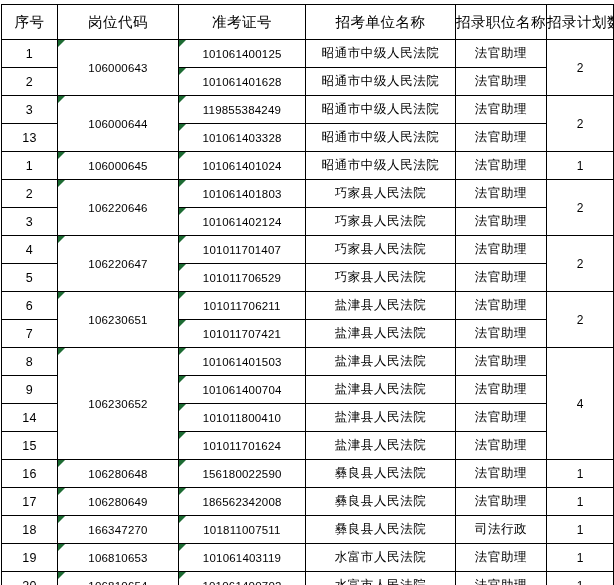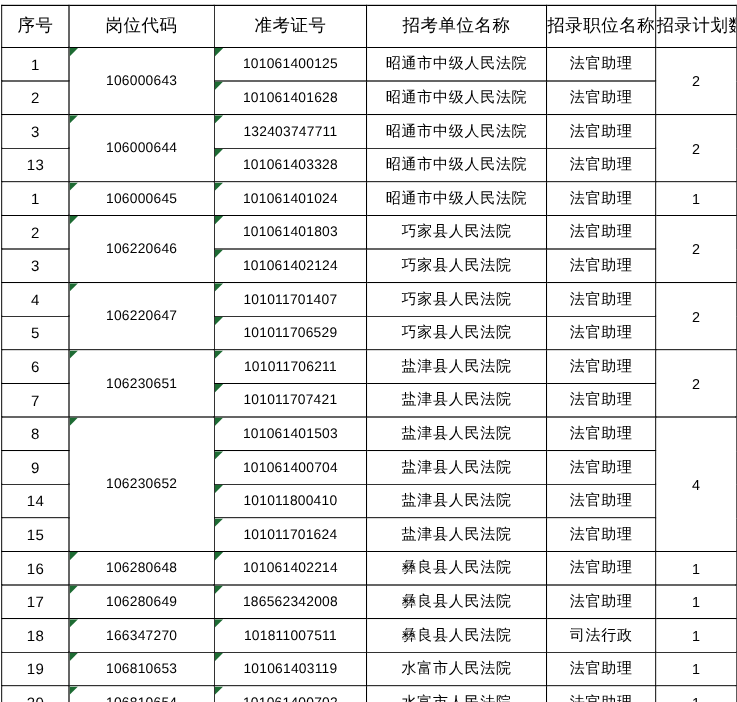--- a/index.html
+++ b/index.html
@@ -120,21 +120,21 @@
         </tr>
         <tr>
           <td class="c-seq">2</td>
           <td class="c-ticket cmt">101061401628</td>
           <td class="c-unit">昭通市中级人民法院</td>
           <td class="c-post">法官助理</td>
         </tr>
         <tr>
           <td class="c-seq">3</td>
           <td class="c-code cmt" rowspan="2">106000644</td>
-          <td class="c-ticket cmt">132403747711</td>
+          <td class="c-ticket cmt">119855384249</td>
           <td class="c-unit">昭通市中级人民法院</td>
           <td class="c-post">法官助理</td>
           <td class="c-plan" rowspan="2">2</td>
         </tr>
         <tr>
           <td class="c-seq">13</td>
           <td class="c-ticket cmt">101061403328</td>
           <td class="c-unit">昭通市中级人民法院</td>
           <td class="c-post">法官助理</td>
         </tr>
@@ -210,21 +210,21 @@
         </tr>
         <tr>
           <td class="c-seq">15</td>
           <td class="c-ticket cmt">101011701624</td>
           <td class="c-unit">盐津县人民法院</td>
           <td class="c-post">法官助理</td>
         </tr>
         <tr>
           <td class="c-seq">16</td>
           <td class="c-code cmt">106280648</td>
-          <td class="c-ticket cmt">101061402214</td>
+          <td class="c-ticket cmt">156180022590</td>
           <td class="c-unit">彝良县人民法院</td>
           <td class="c-post">法官助理</td>
           <td class="c-plan">1</td>
         </tr>
         <tr>
           <td class="c-seq">17</td>
           <td class="c-code cmt">106280649</td>
           <td class="c-ticket cmt">186562342008</td>
           <td class="c-unit">彝良县人民法院</td>
           <td class="c-post">法官助理</td>

